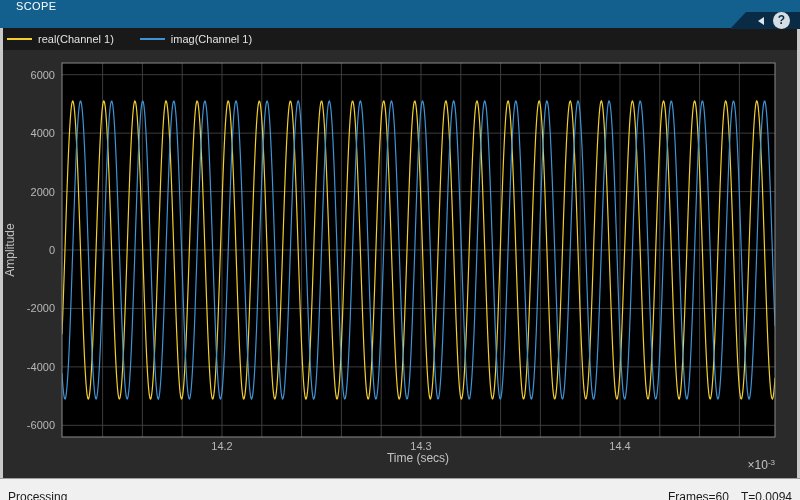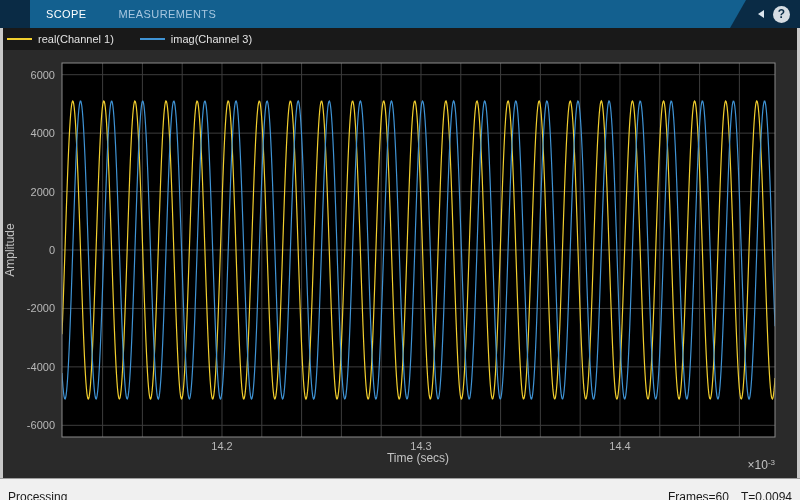--- a/index.html
+++ b/index.html
@@ -6,20 +6,21 @@
   .app{
     position:relative;width:800px;height:500px;overflow:hidden;
     font-family:"Liberation Sans",sans-serif;
     background:var(--frame-bg,#c9c9c9);
     box-sizing:border-box;
   }
   
   .toolbar{
     height:28px;display:flex;align-items:stretch;
     background:var(--toolbar-bg,#13608f);
+    flex-direction:column;
   }
   .toolbar-corner{width:30px;background:var(--toolbar-dark,#0a2b45);}
   .tab{
     display:flex;align-items:center;padding:0 16px;
     font-size:11px;letter-spacing:.4px;cursor:default;
     color:var(--tab-dim,#a7c7e0);
   }
   .tab.active{color:#ffffff;}
   .help-area{
     margin-left:auto;width:70px;height:28px;
@@ -64,38 +65,35 @@
 </head>
 <body>
 
 <div class="app">
 
   <div class="toolbar">
     <div class="toolbar-corner"></div>
     <div class="tab active">
       <span>SCOPE</span>
     </div>
-    <div class="tab">
-      <span>MEASUREMENTS</span>
-    </div>
     <div class="help-area">
       <div class="collapse-tri"></div>
       <div class="help-btn">?</div>
     </div>
   </div>
 
   <div class="content">
     <div class="legend">
       <div class="legend-item">
         <span class="swatch" style="background: rgb(242, 207, 46);"></span>
         <span class="legend-label">real(Channel 1)</span>
       </div>
       <div class="legend-item">
         <span class="swatch" style="background: rgb(63, 147, 212);"></span>
-        <span class="legend-label">imag(Channel 3)</span>
+        <span class="legend-label">imag(Channel 1)</span>
       </div>
     </div>
 
     <div class="plot-area">
       <svg id="scope-svg" width="794" height="428" viewBox="3 0 794 428">
           <g>
             <rect x="62" y="13" width="713" height="374" fill="#000000"></rect>
             <line x1="102.59503209601286" y1="13" x2="102.59503209601286" y2="387" stroke="#3d3d3d" stroke-width="1"></line>
             <line x1="142.3940831705297" y1="13" x2="142.3940831705297" y2="387" stroke="#3d3d3d" stroke-width="1"></line>
             <line x1="182.19313424505006" y1="13" x2="182.19313424505006" y2="387" stroke="#3d3d3d" stroke-width="1"></line>

